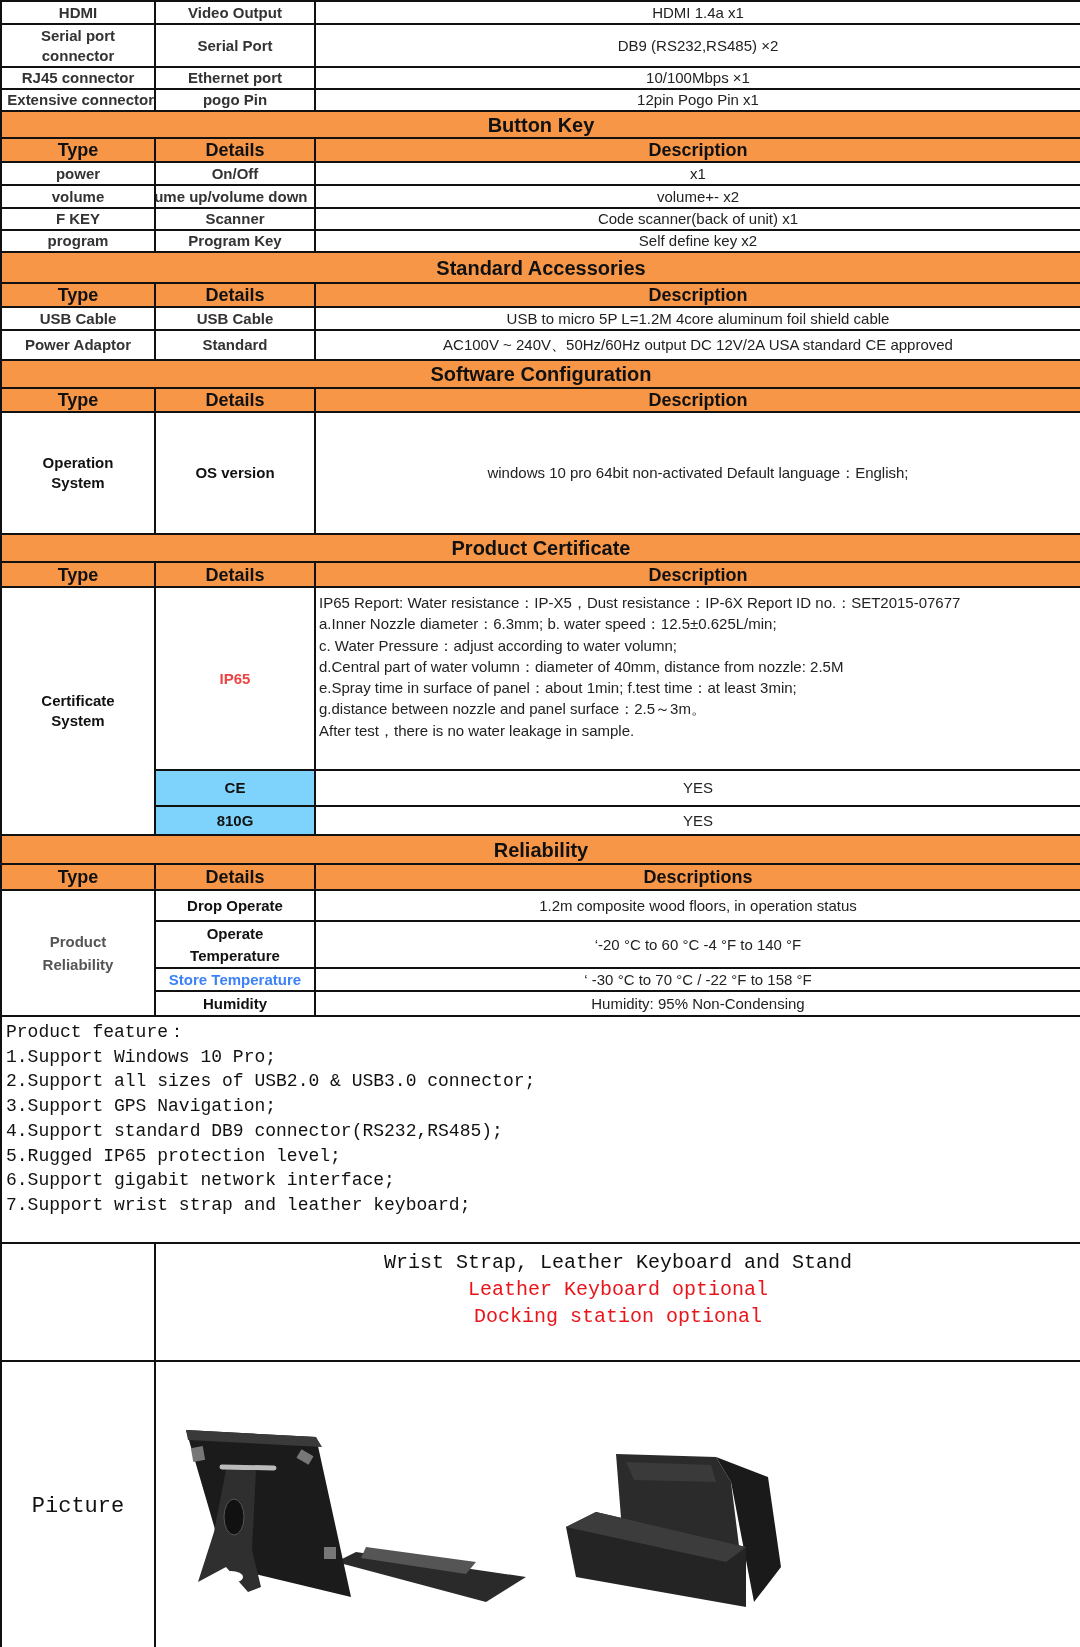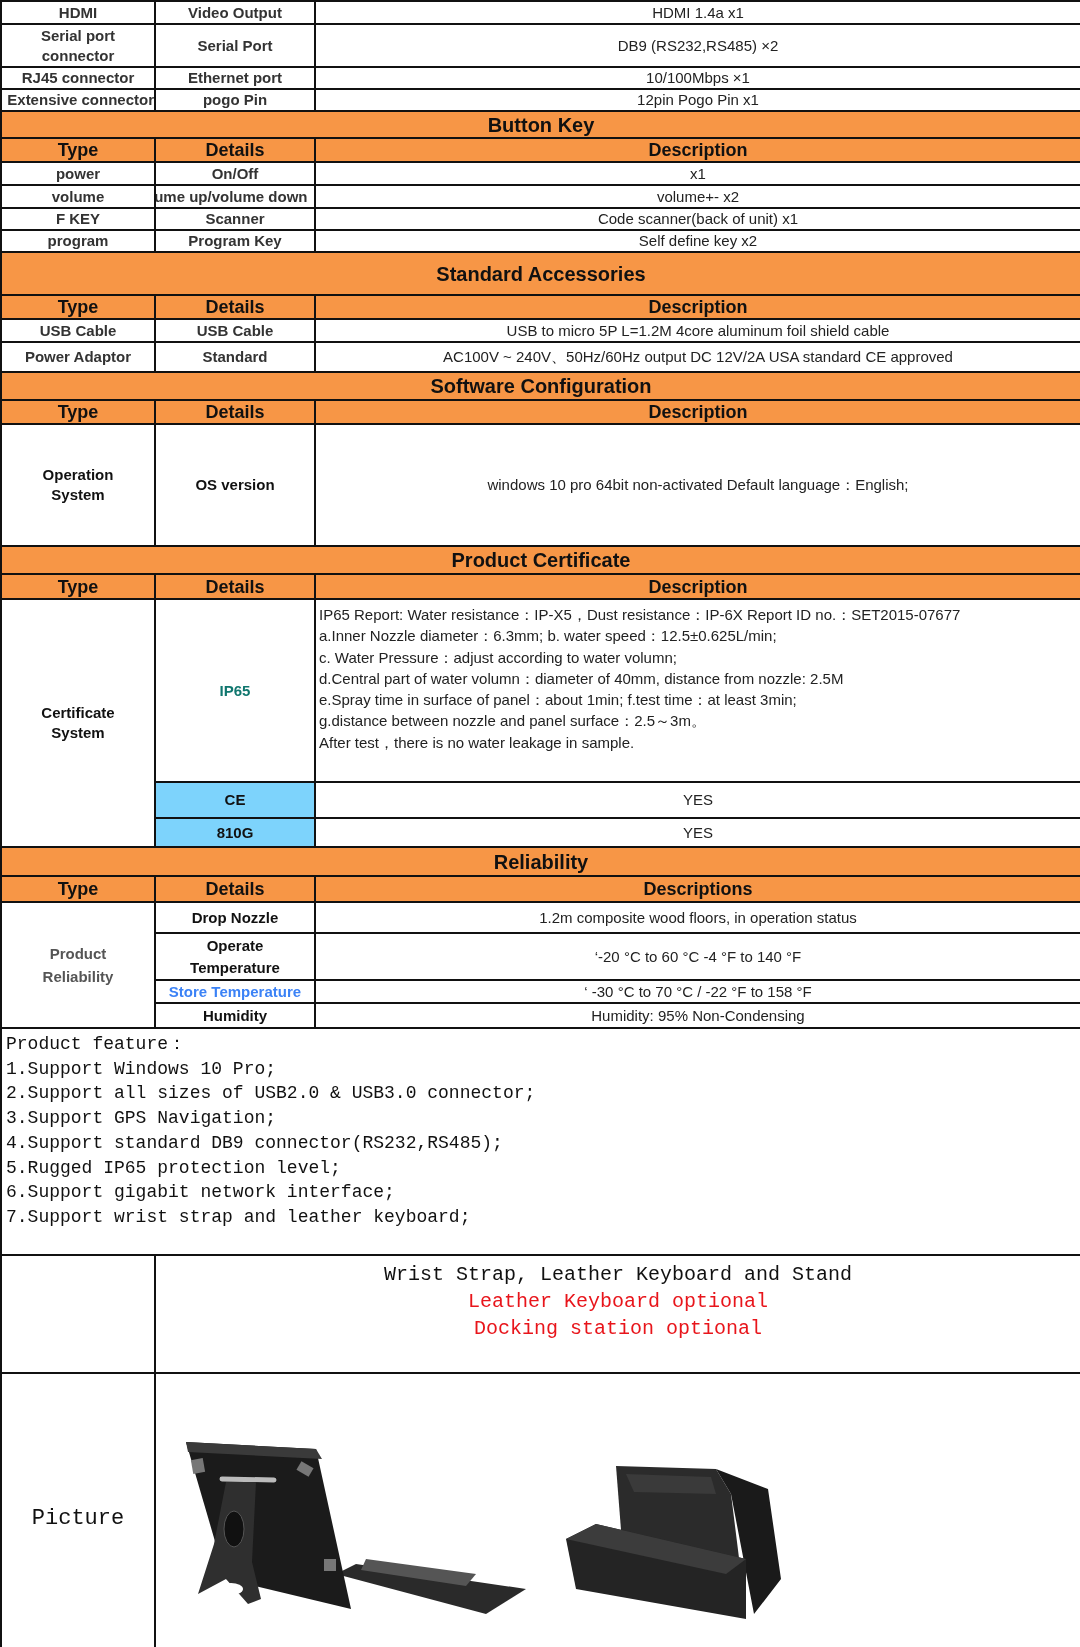--- a/index.html
+++ b/index.html
@@ -76,21 +76,21 @@
     <td class="bold">F KEY</td>
     <td class="bold">Scanner</td>
     <td>Code scanner(back of unit) x1</td>
   </tr>
   <tr style="height:22px">
     <td class="bold">program</td>
     <td class="bold">Program Key</td>
     <td>Self define key  x2</td>
   </tr>
 
-  <tr class="band" style="height:43px">
+  <tr class="band" style="height:31px">
     <td colspan="3">Standard Accessories</td>
   </tr>
   <tr class="hdr" style="height:24px">
     <td>Type</td>
     <td>Details</td>
     <td>Description</td>
   </tr>
   <tr style="height:23px">
     <td class="bold">USB Cable</td>
     <td class="bold">USB Cable</td>
@@ -119,21 +119,21 @@
   <tr class="band" style="height:28px">
     <td colspan="3">Product Certificate</td>
   </tr>
   <tr class="hdr" style="height:25px">
     <td>Type</td>
     <td>Details</td>
     <td>Description</td>
   </tr>
   <tr style="height:183px">
     <td rowspan="3" class="bold wrap" style="color:#111;padding:0 20px">Certificate System</td>
-    <td class="bold" style="color:#0f766e">IP65</td>
+    <td class="bold" style="color:#ef4444">IP65</td>
     <td class="left">
       <div>IP65 Report:   Water resistance：IP-X5，Dust resistance：IP-6X  Report ID no.：SET2015-07677</div>
       <div>a.Inner Nozzle diameter：6.3mm;     b. water speed：12.5±0.625L/min;</div>
       <div>c. Water Pressure：adjust according to water volumn;</div>
       <div>d.Central part of water volumn：diameter of 40mm, distance from nozzle: 2.5M</div>
       <div>e.Spray time in surface of panel：about 1min;  f.test time：at least 3min;</div>
       <div>g.distance between nozzle and panel surface：2.5～3m。</div>
       <div>After test，there is no water leakage in sample.</div>
     </td>
   </tr>
@@ -149,21 +149,21 @@
   <tr class="band" style="height:29px">
     <td colspan="3">Reliability</td>
   </tr>
   <tr class="hdr" style="height:26px">
     <td>Type</td>
     <td>Details</td>
     <td>Descriptions</td>
   </tr>
   <tr style="height:31px">
     <td rowspan="4" class="bold wrap grey" style="padding:0 22px;line-height:23px">Product Reliability</td>
-    <td class="bold" style="color:#111">Drop Nozzle</td>
+    <td class="bold" style="color:#111">Drop Operate</td>
     <td>1.2m composite wood floors, in operation status</td>
   </tr>
   <tr style="height:47px">
     <td class="bold wrap" style="color:#111;padding:0 12px;line-height:22px">Operate Temperature</td>
     <td>‘-20 °C to 60 °C  -4 °F to 140 °F</td>
   </tr>
   <tr style="height:23px">
     <td class="bold" style="color:#3b82f6">Store Temperature</td>
     <td>‘   -30 °C to 70 °C / -22 °F to 158 °F</td>
   </tr>

